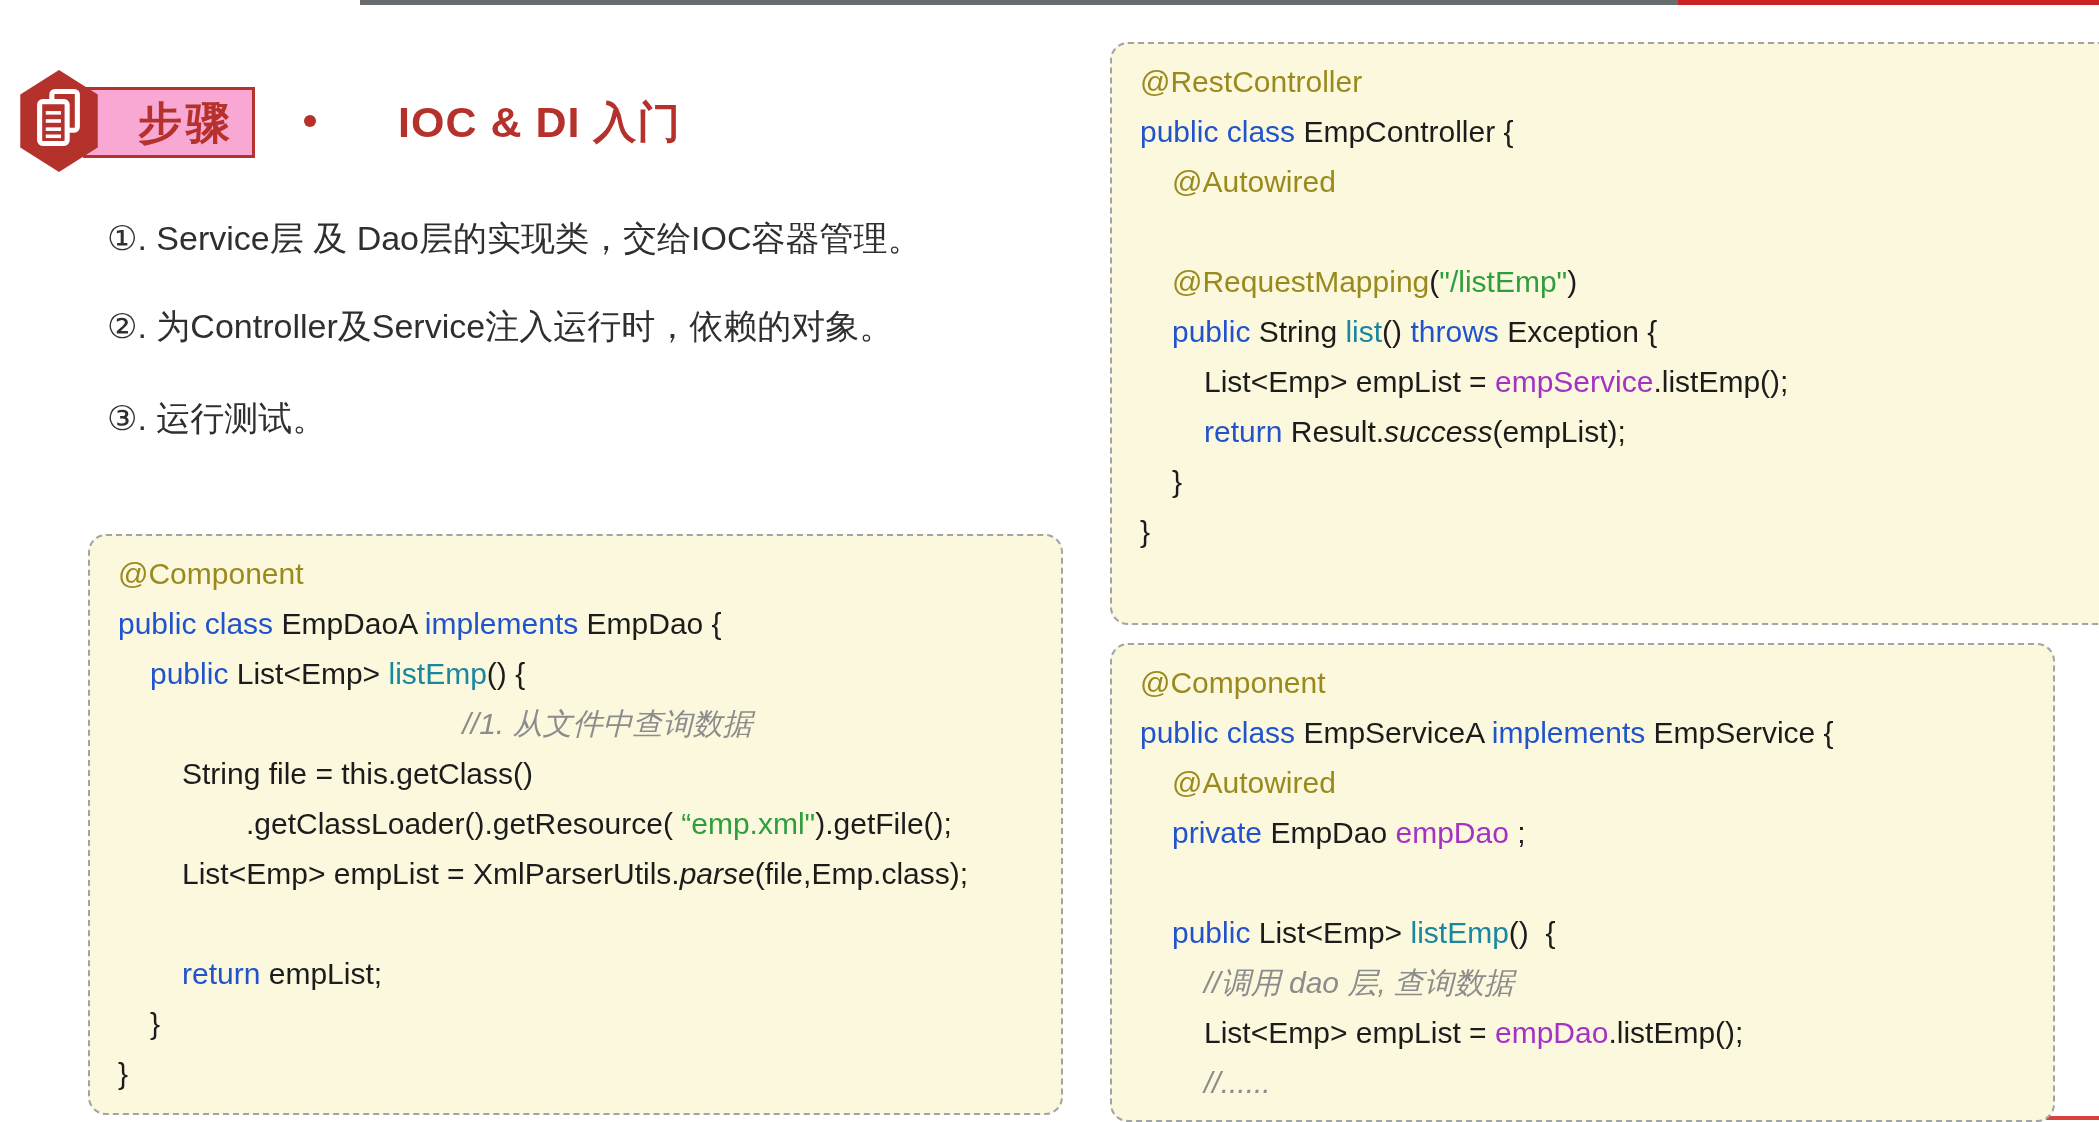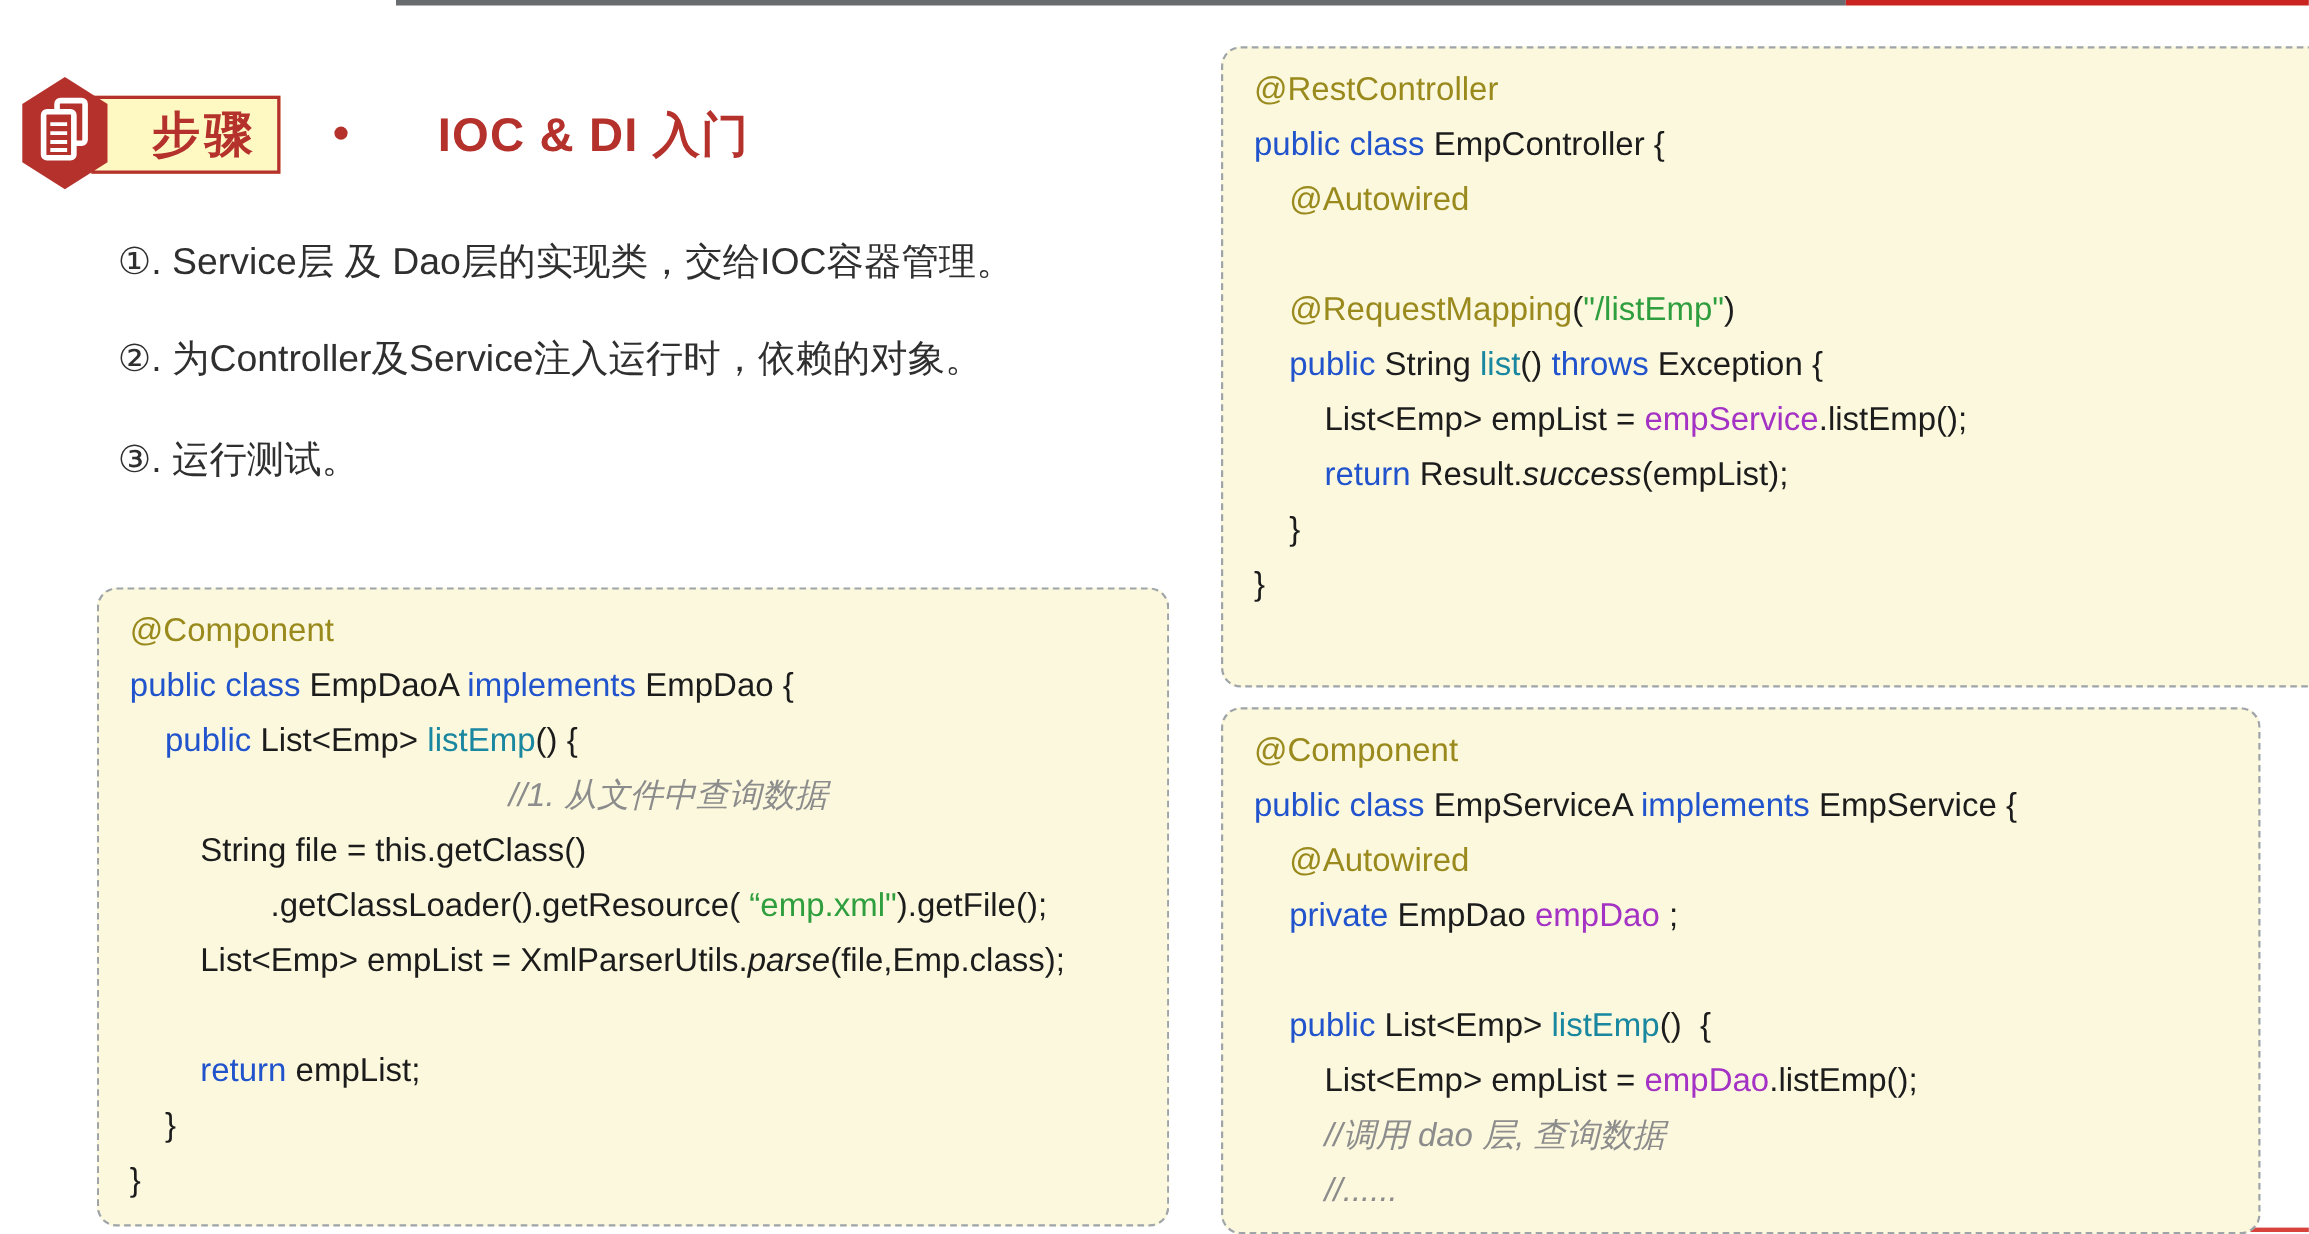--- a/index.html
+++ b/index.html
@@ -10,21 +10,21 @@
   }
   
   .topbar-gray{position:absolute;top:0;left:360px;width:1318px;height:5px;background:#696c6f;}
   .topbar-red{position:absolute;top:0;left:1678px;width:421px;height:5px;background:#c9241f;}
   .bottom-line{position:absolute;top:1116px;left:1450px;width:649px;height:4px;background:#d8423c;}
 
   
   .badge-hex{position:absolute;left:18px;top:68px;width:82px;height:106px;z-index:3;}
   .badge-box{
     position:absolute;left:83px;top:87px;width:172px;height:71px;box-sizing:border-box;
-    border:3px solid #b5312c;background:#fef9c3;z-index:1;
+    border:3px solid #b5312c;background:#f9a8d4;z-index:1;
     display:flex;align-items:center;justify-content:flex-end;padding-right:18px;
   }
   .badge-box span{
     color:#b5312c;font-size:44px;font-weight:700;letter-spacing:4px;line-height:1;
   }
   .title-bullet{position:absolute;left:304px;top:115px;width:12px;height:12px;border-radius:50%;background:#b5312c;}
   .page-title{
     position:absolute;left:398px;top:94px;
     color:#b5312c;font-size:43px;font-weight:700;letter-spacing:1px;white-space:nowrap;
   }
@@ -108,16 +108,16 @@
     <div class="code-line" style="padding-left: 32px;"><span class="def">}</span></div>
     <div class="code-line" style="padding-left: 0px;"><span class="def">}</span></div>
   </div>
 <div class="code-block cb-empservice">
     <div class="code-line" style="padding-left: 0px;"><span class="ann">@Component</span></div>
     <div class="code-line" style="padding-left: 0px;"><span class="kw">public class </span><span class="def">EmpServiceA </span><span class="kw">implements </span><span class="def">EmpService {</span></div>
     <div class="code-line" style="padding-left: 32px;"><span class="ann">@Autowired</span></div>
     <div class="code-line" style="padding-left: 32px;"><span class="kw">private </span><span class="def">EmpDao </span><span class="field">empDao </span><span class="def">;</span></div>
     <div class="code-line" style="padding-left: 0px;">&nbsp;</div>
     <div class="code-line" style="padding-left: 32px;"><span class="kw">public </span><span class="def">List&lt;Emp&gt; </span><span class="meth">listEmp</span><span class="def">()  {</span></div>
+    <div class="code-line" style="padding-left: 64px;"><span class="com">//调用 dao 层, 查询数据</span></div>
     <div class="code-line" style="padding-left: 64px;"><span class="def">List&lt;Emp&gt; empList = </span><span class="field">empDao</span><span class="def">.listEmp();</span></div>
-    <div class="code-line" style="padding-left: 64px;"><span class="com">//调用 dao 层, 查询数据</span></div>
     <div class="code-line" style="padding-left: 64px;"><span class="com">//......</span></div>
   </div>
 
 </body></html>

